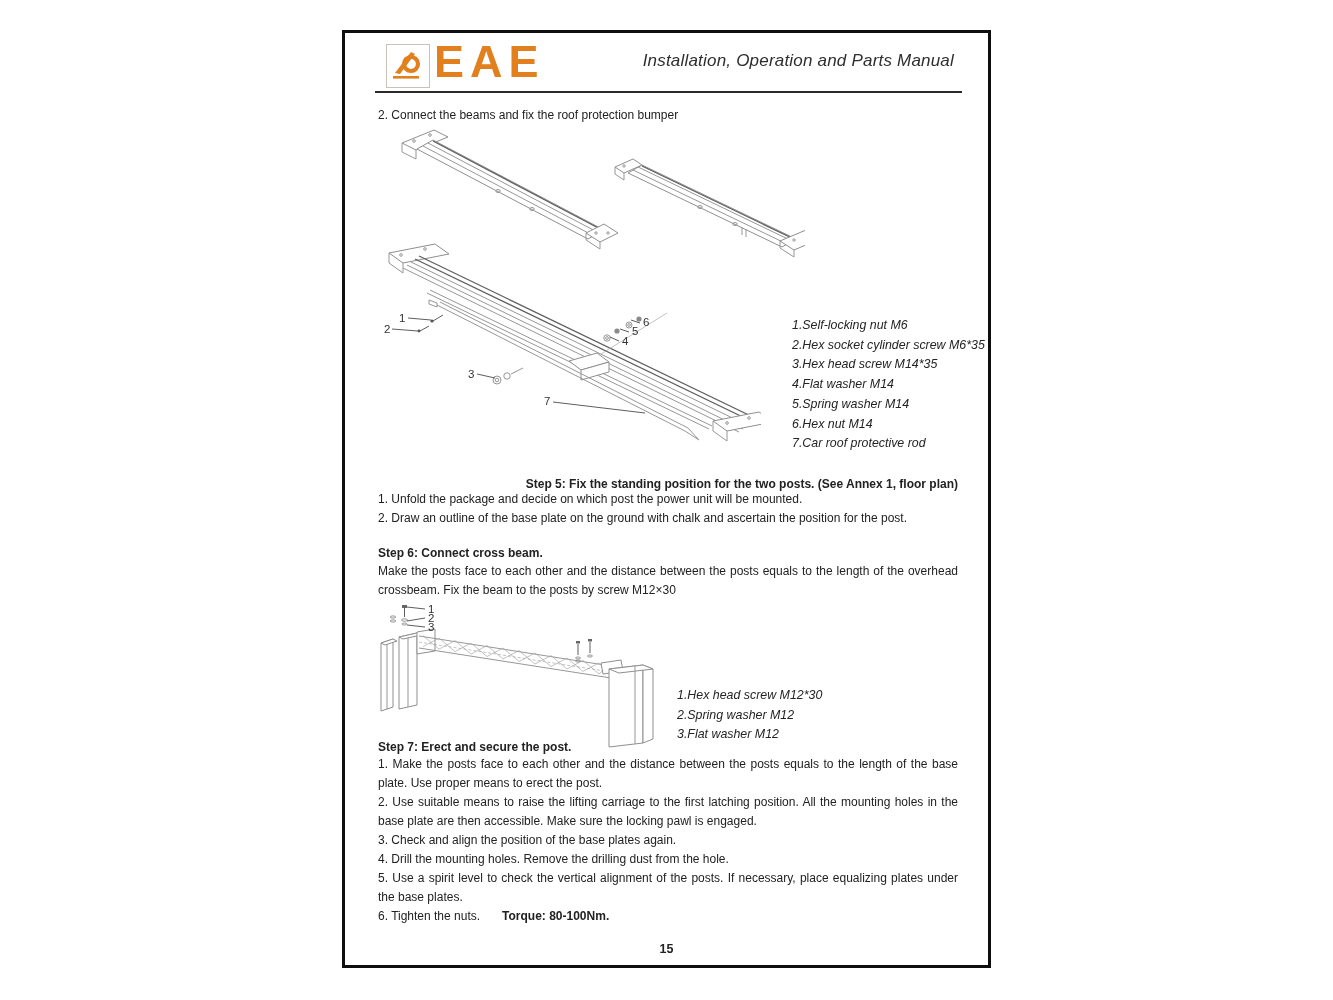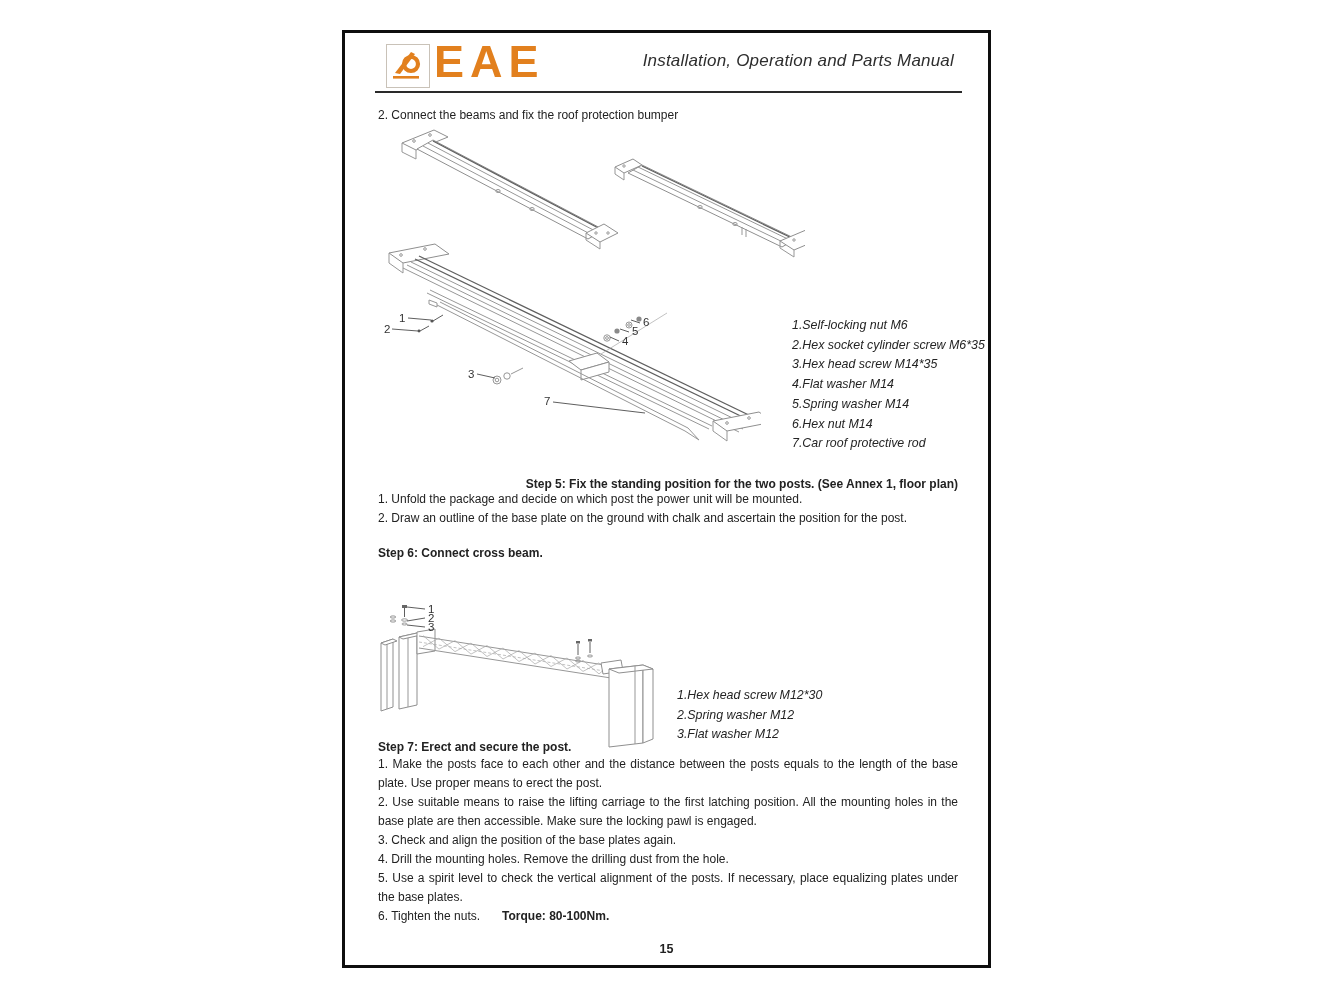--- a/index.html
+++ b/index.html
@@ -183,20 +183,21 @@
       <div>7.Car roof protective rod</div>
     </div>
 
     <div class="tb bold s5h">Step 5: Fix the standing position for the two posts. (See Annex 1, floor plan)</div>
     <div class="tb s5i">
       <p>1. Unfold the package and decide on which post the power unit will be mounted.</p>
       <p>2. Draw an outline of the base plate on the ground with chalk and ascertain the position for the post.</p>
     </div>
 
     <div class="tb bold s6h">Step 6: Connect cross beam.</div>
+    <div class="tb just s6b">Make the posts face to each other and the distance between the posts equals to the length of the overhead crossbeam. Fix the beam to the posts by screw M12×30</div>
 
     <svg class="fig figC" width="300" height="150" viewBox="0 0 300 150">
       <g>
         <polygon class="pl" points="8,40 20,36 20,104 8,108"></polygon>
         <polygon class="pl" points="26,34 44,30 44,102 26,106"></polygon>
         <line class="ln" x1="14" y1="38" x2="14" y2="106"></line>
         <line class="ln" x1="35" y1="32" x2="35" y2="104"></line>
         <polygon class="pl" points="8,40 20,36 24,38 12,42"></polygon>
         <polygon class="pl" points="26,34 44,30 48,32 30,36"></polygon>
       </g>

